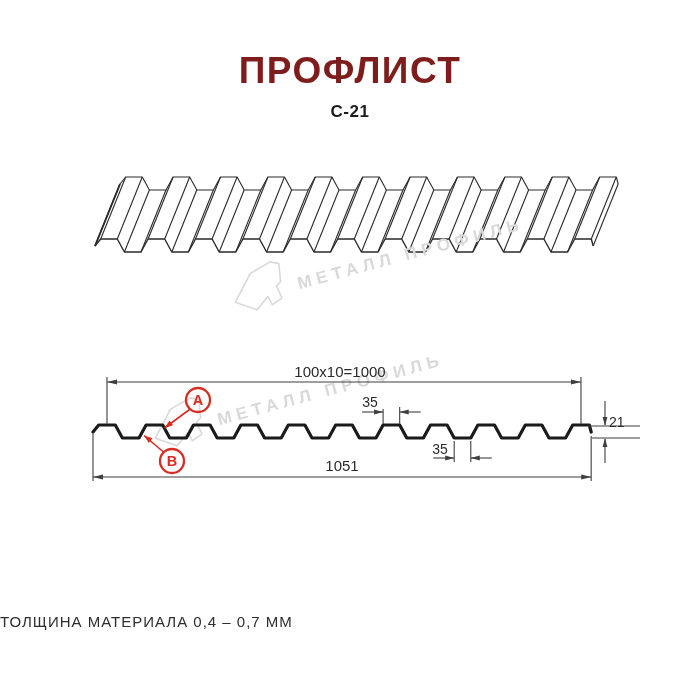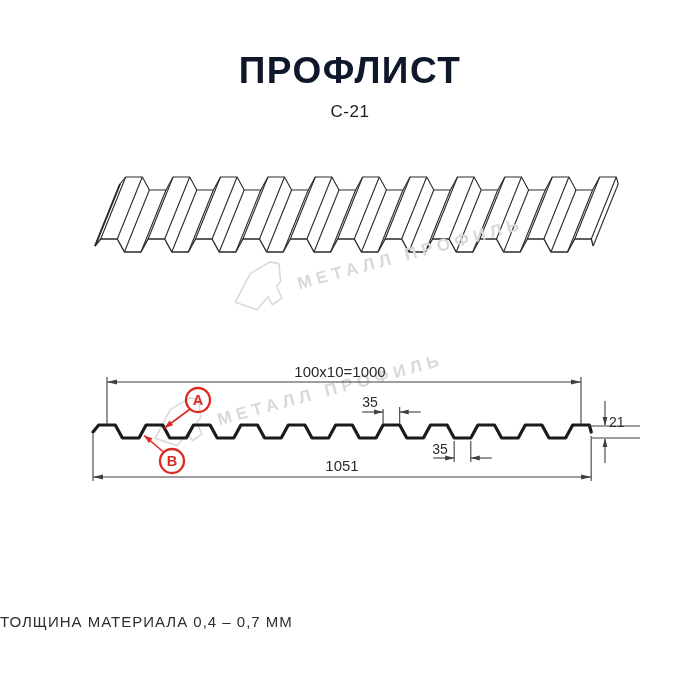--- a/index.html
+++ b/index.html
@@ -1,21 +1,21 @@
 <!DOCTYPE html>
 <html><head>
 <meta charset="utf-8">
 <style>
   html,body{margin:0;padding:0;background:#fff;}
   .page{position:relative;width:700px;height:700px;background:#ffffff;overflow:hidden;
         font-family:"Liberation Sans", sans-serif;}
   .page-title{position:absolute;top:52px;left:0;width:700px;text-align:center;
-        font-size:37px;font-weight:700;letter-spacing:1.5px;color:#0f172a;line-height:1;}
+        font-size:37px;font-weight:700;letter-spacing:1.5px;color:#7f1d1d;line-height:1;}
   .page-subtitle{position:absolute;top:103px;left:0;width:700px;text-align:center;
-        font-size:17px;font-weight:400;letter-spacing:.5px;color:#1c1c1c;line-height:1;}
+        font-size:17px;font-weight:700;letter-spacing:.5px;color:#1c1c1c;line-height:1;}
   .page-footer{position:absolute;top:613px;left:0;width:700px;
         font-size:15px;font-weight:500;letter-spacing:1px;color:#2e2e2e;line-height:1.2;}
   svg.drawing{position:absolute;left:0;top:0;}
 </style>
 </head>
 <body>
 
 <div class="page">
   <div class="page-title">ПРОФЛИСТ</div>
   <div class="page-subtitle">С-21</div>

